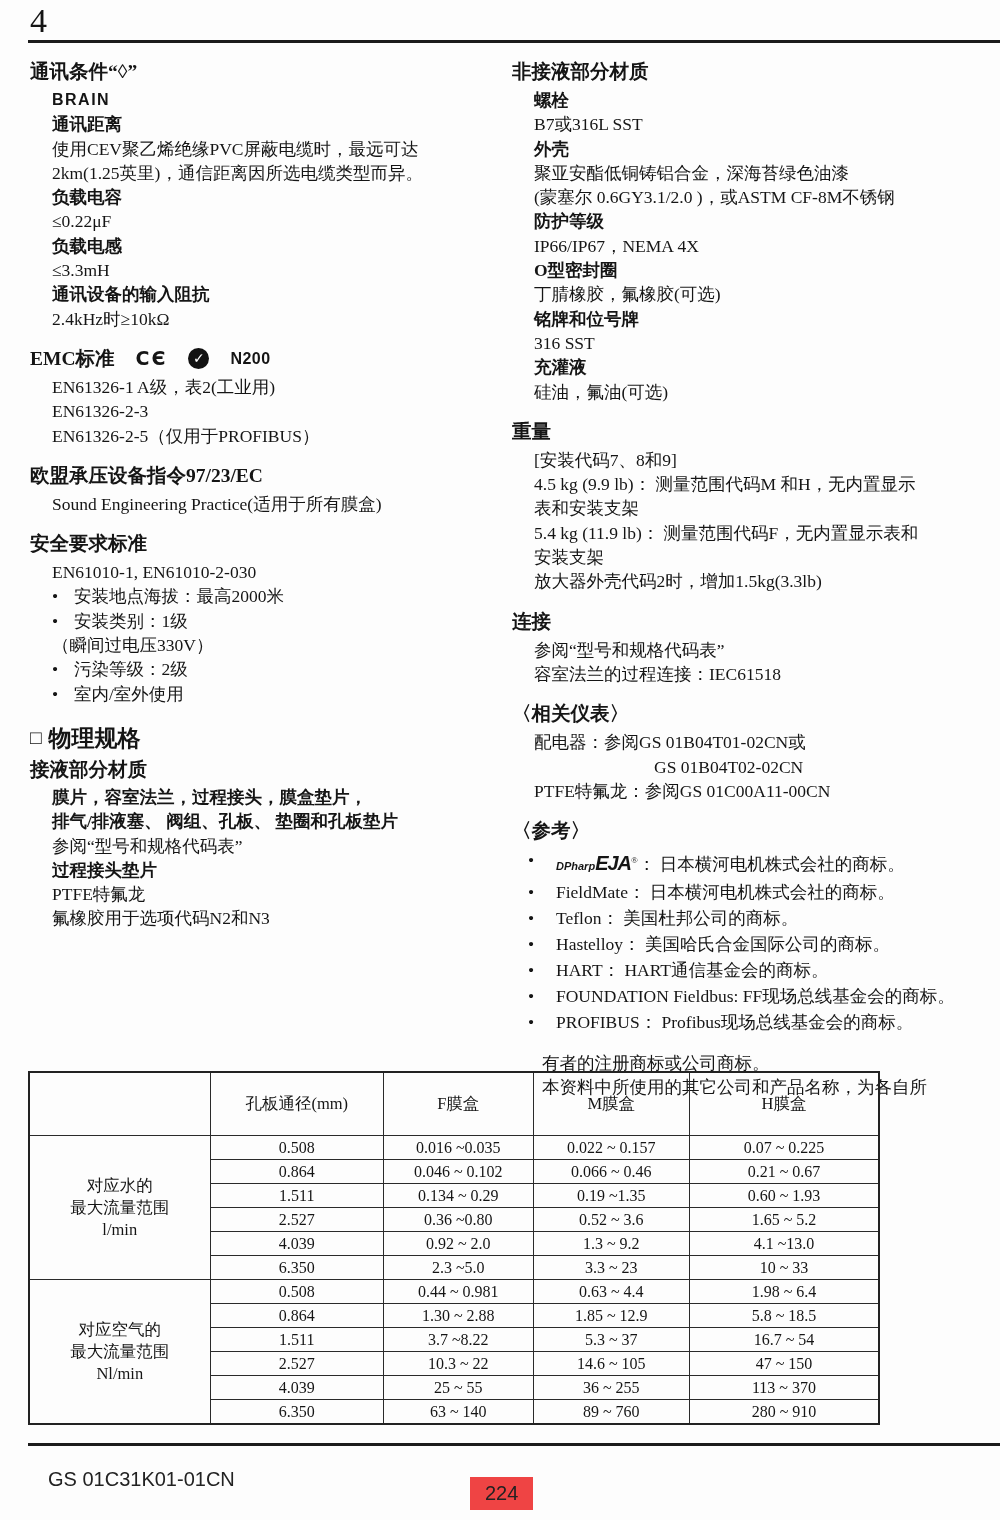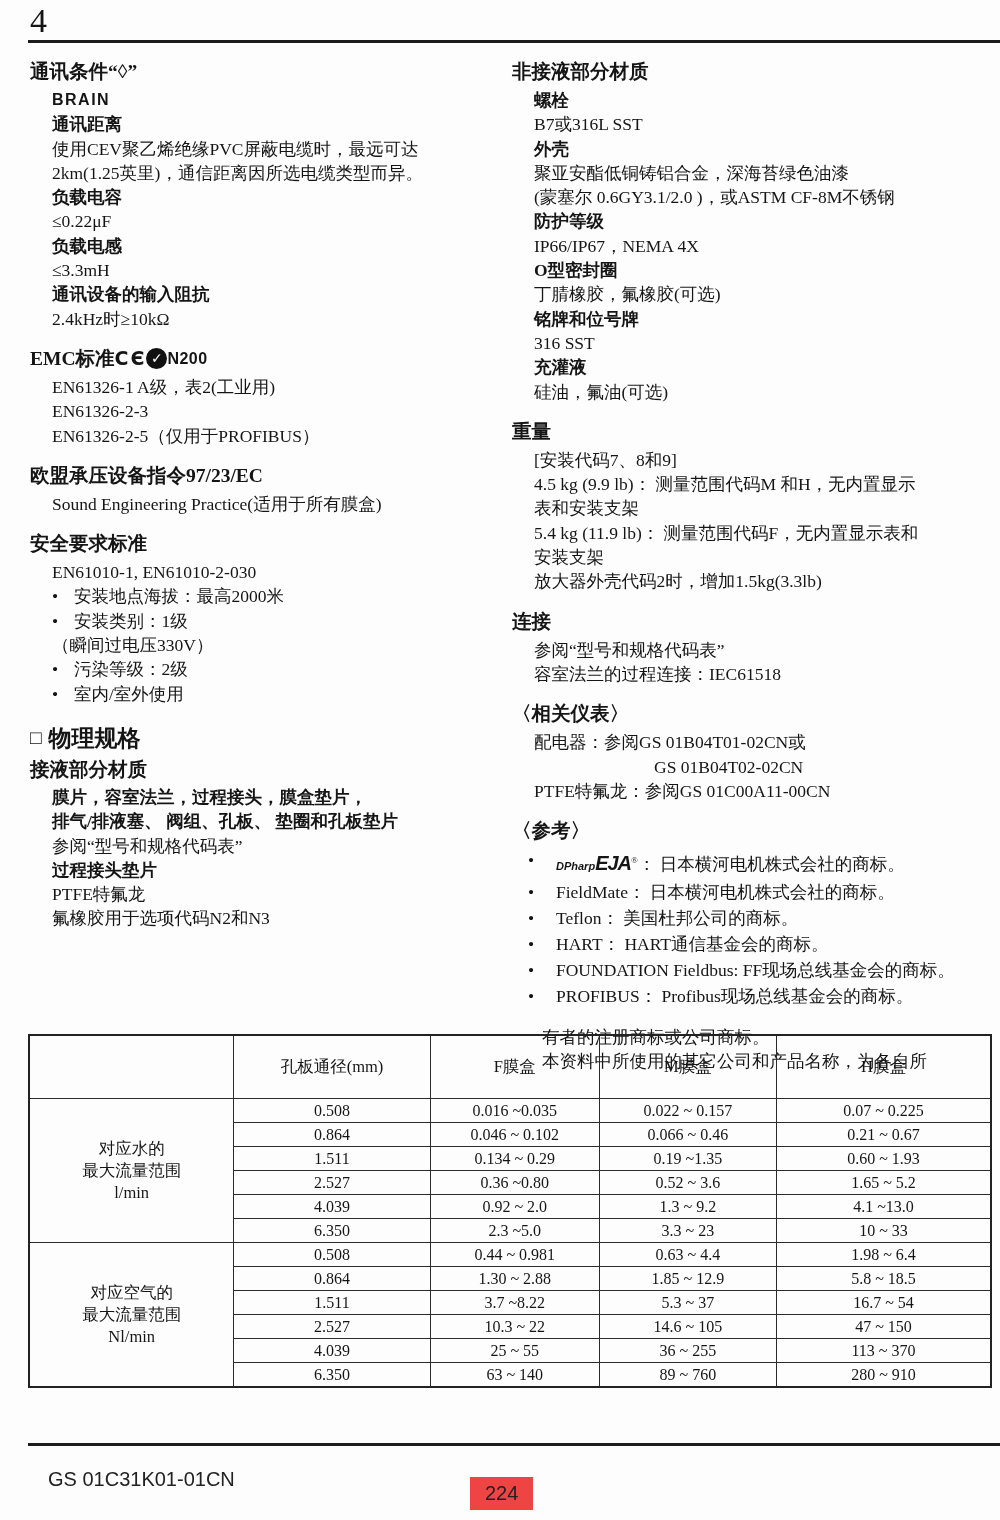--- a/index.html
+++ b/index.html
@@ -15,21 +15,21 @@
   
   .columns { position:absolute; top:54px; left:30px; width:948px; display:flex; }
   .col-left  { width:462px; }
   .col-right { width:466px; margin-left:20px; }
 
   .sec { margin-top:14px; }
   .sec.first { margin-top:4px; }
   .h {
     font-size:19.5px; line-height:27px; font-weight:700; margin:0 0 3px 0;
   }
-  .h-icons { display:flex; align-items:center; gap:0; }
+  .h-icons { display:flex; align-items:center; gap:21px; }
   .ln { font-size:17.5px; line-height:24.3px; padding-left:22px; white-space:nowrap; }
   .ln.b { font-weight:700; }
   .ln.sans { font-family:"Liberation Sans", sans-serif; font-size:16px; letter-spacing:1.5px; font-weight:700; }
   .ln.bullet { position:relative; padding-left:44px; }
   .ln.bullet::before { content:"•"; position:absolute; left:22px; top:0; }
   .ln.indent2 { padding-left:142px; }
 
   .big-h { display:flex; align-items:center; gap:7px; font-size:23px; line-height:30px; font-weight:700; margin:18px 0 2px 0; }
   .box-glyph { font-size:19px; font-weight:400; position:relative; top:-1px; }
   .sub-h { font-size:19.5px; line-height:27px; font-weight:700; margin:0 0 2px 0; }
@@ -45,21 +45,21 @@
   .ref-item { position:relative; font-size:17.5px; line-height:26px; padding-left:44px; white-space:nowrap; }
   .ref-item::before { content:"•"; position:absolute; left:16px; top:0; }
   .logo { white-space:nowrap; }
   .logo-dpharp { font-family:"Liberation Sans", sans-serif; font-style:italic; font-weight:700; font-size:11px; }
   .logo-eja { font-family:"Liberation Sans", sans-serif; font-style:italic; font-weight:700; font-size:20px; letter-spacing:-1px; }
   .logo-reg { font-size:9px; vertical-align:super; }
   .ref-note { margin-top:16px; padding-left:30px; }
   .ref-note .ln { padding-left:0; }
 
   
-  .flow-table { position:absolute; top:1034px; left:28px; width:964px;border-radius:18px; }
+  .flow-table { position:absolute; top:1071px; left:28px; width:852px;border-radius:18px; }
   .flow-table table { width:100%; border-collapse:collapse; table-layout:fixed; border:2px solid #222; }
   .flow-table th, .flow-table td { border:1px solid #2a2a2a; text-align:center; padding:0 3px; }
   .flow-table thead th { height:62px; font-weight:400; font-size:16.5px; }
   .flow-table tbody td { height:23px; font-size:16px; }
   .glabel div { font-size:16.5px; line-height:22px; }
 
   
   .foot-rule { position:absolute; top:1443px; left:28px; right:0; height:2.5px; background:#1c1c1c; }
   .foot-code { position:absolute; top:1468px; left:48px; font-family:"Liberation Sans", sans-serif; font-size:20px; color:#222; }
   .page-badge { position:absolute; top:1477px; left:470px; background:#ef4444; padding:5px 15px;
@@ -176,20 +176,21 @@
         <div class="ln">PTFE特氟龙：参阅GS 01C00A11-00CN</div>
       </div>
 
       <div class="sec">
         <div class="h">〈参考〉</div>
         <div class="ref-item">
           <span class="logo"><span class="logo-dpharp">DPharp</span><span class="logo-eja">EJA</span><span class="logo-reg">®</span></span><span>： 日本横河电机株式会社的商标。</span>
         </div>
         <div class="ref-item">FieldMate： 日本横河电机株式会社的商标。</div>
         <div class="ref-item">Teflon： 美国杜邦公司的商标。</div>
+        <div class="ref-item">Hastelloy： 美国哈氏合金国际公司的商标。</div>
         <div class="ref-item">HART： HART通信基金会的商标。</div>
         <div class="ref-item">FOUNDATION Fieldbus: FF现场总线基金会的商标。</div>
         <div class="ref-item">PROFIBUS： Profibus现场总线基金会的商标。</div>
         <div class="ref-note">
           <div class="ln">有者的注册商标或公司商标。</div>
           <div class="ln">本资料中所使用的其它公司和产品名称，为各自所</div>
         </div>
       </div>
 
     </div>

